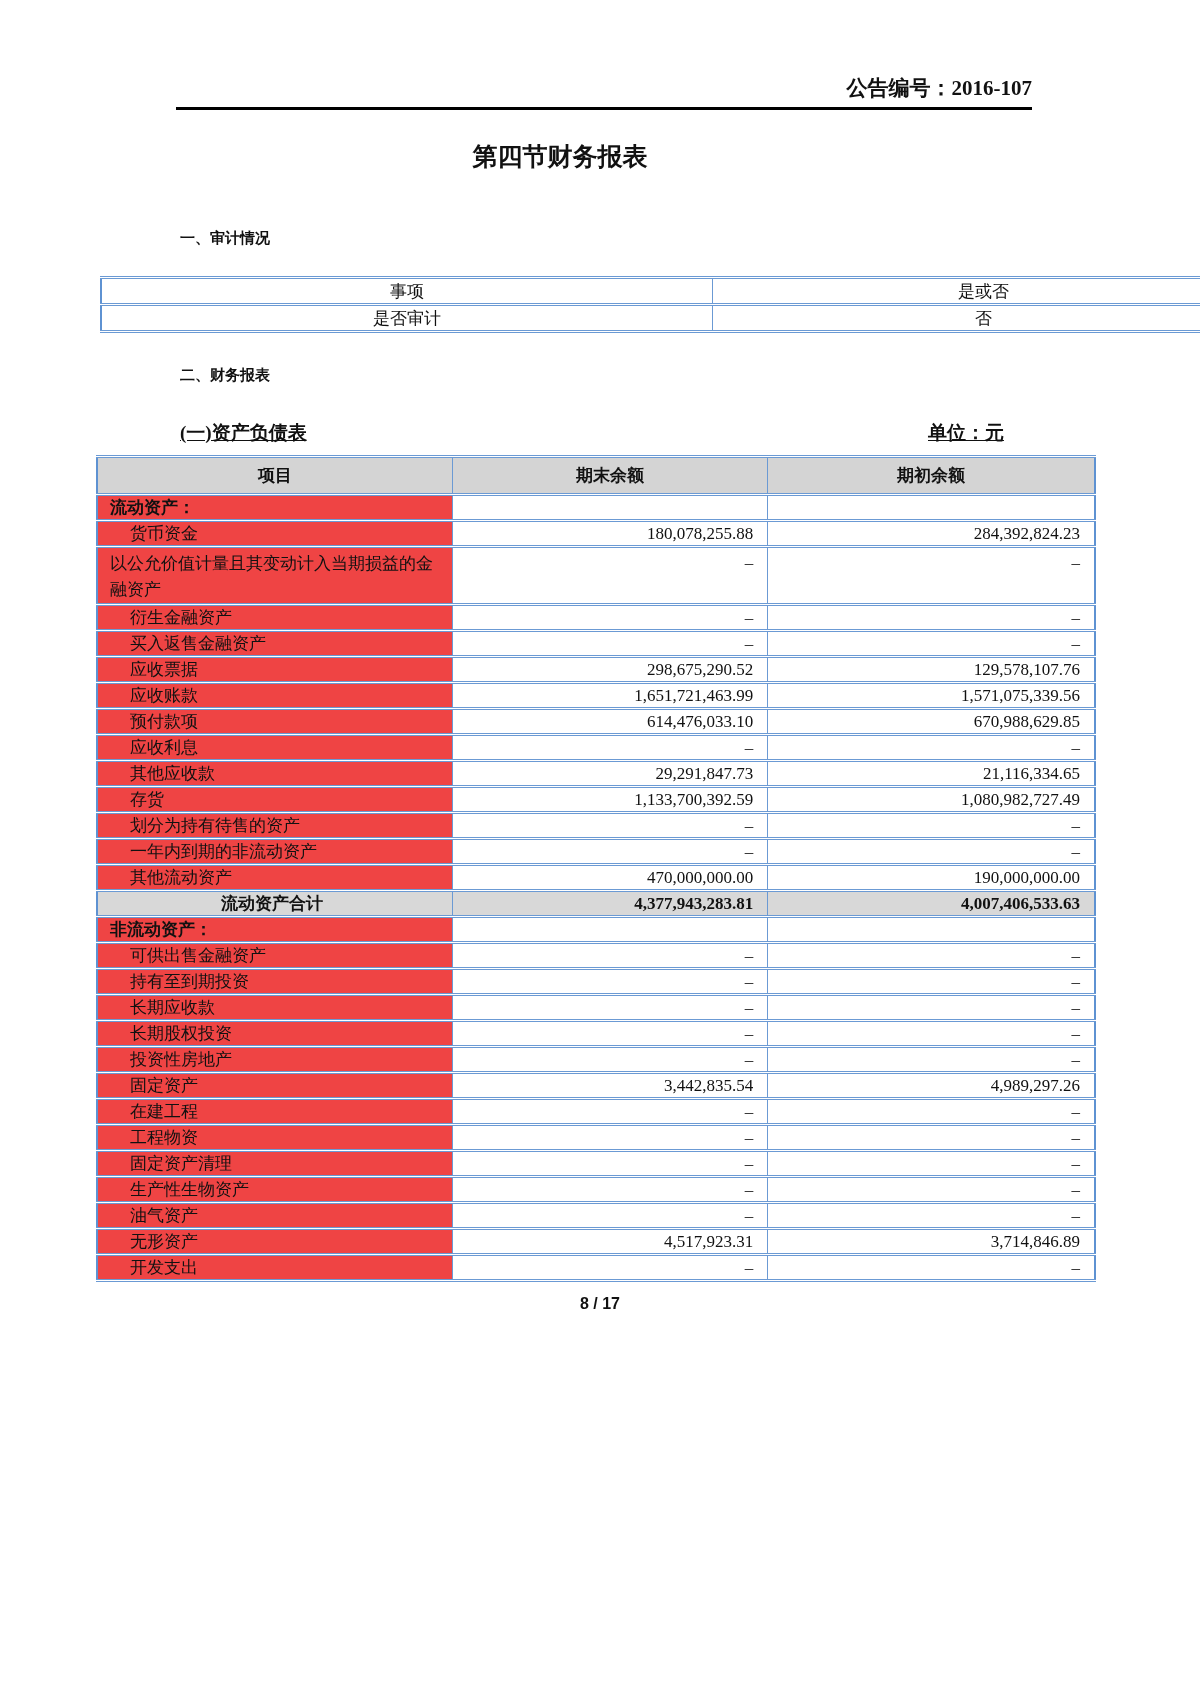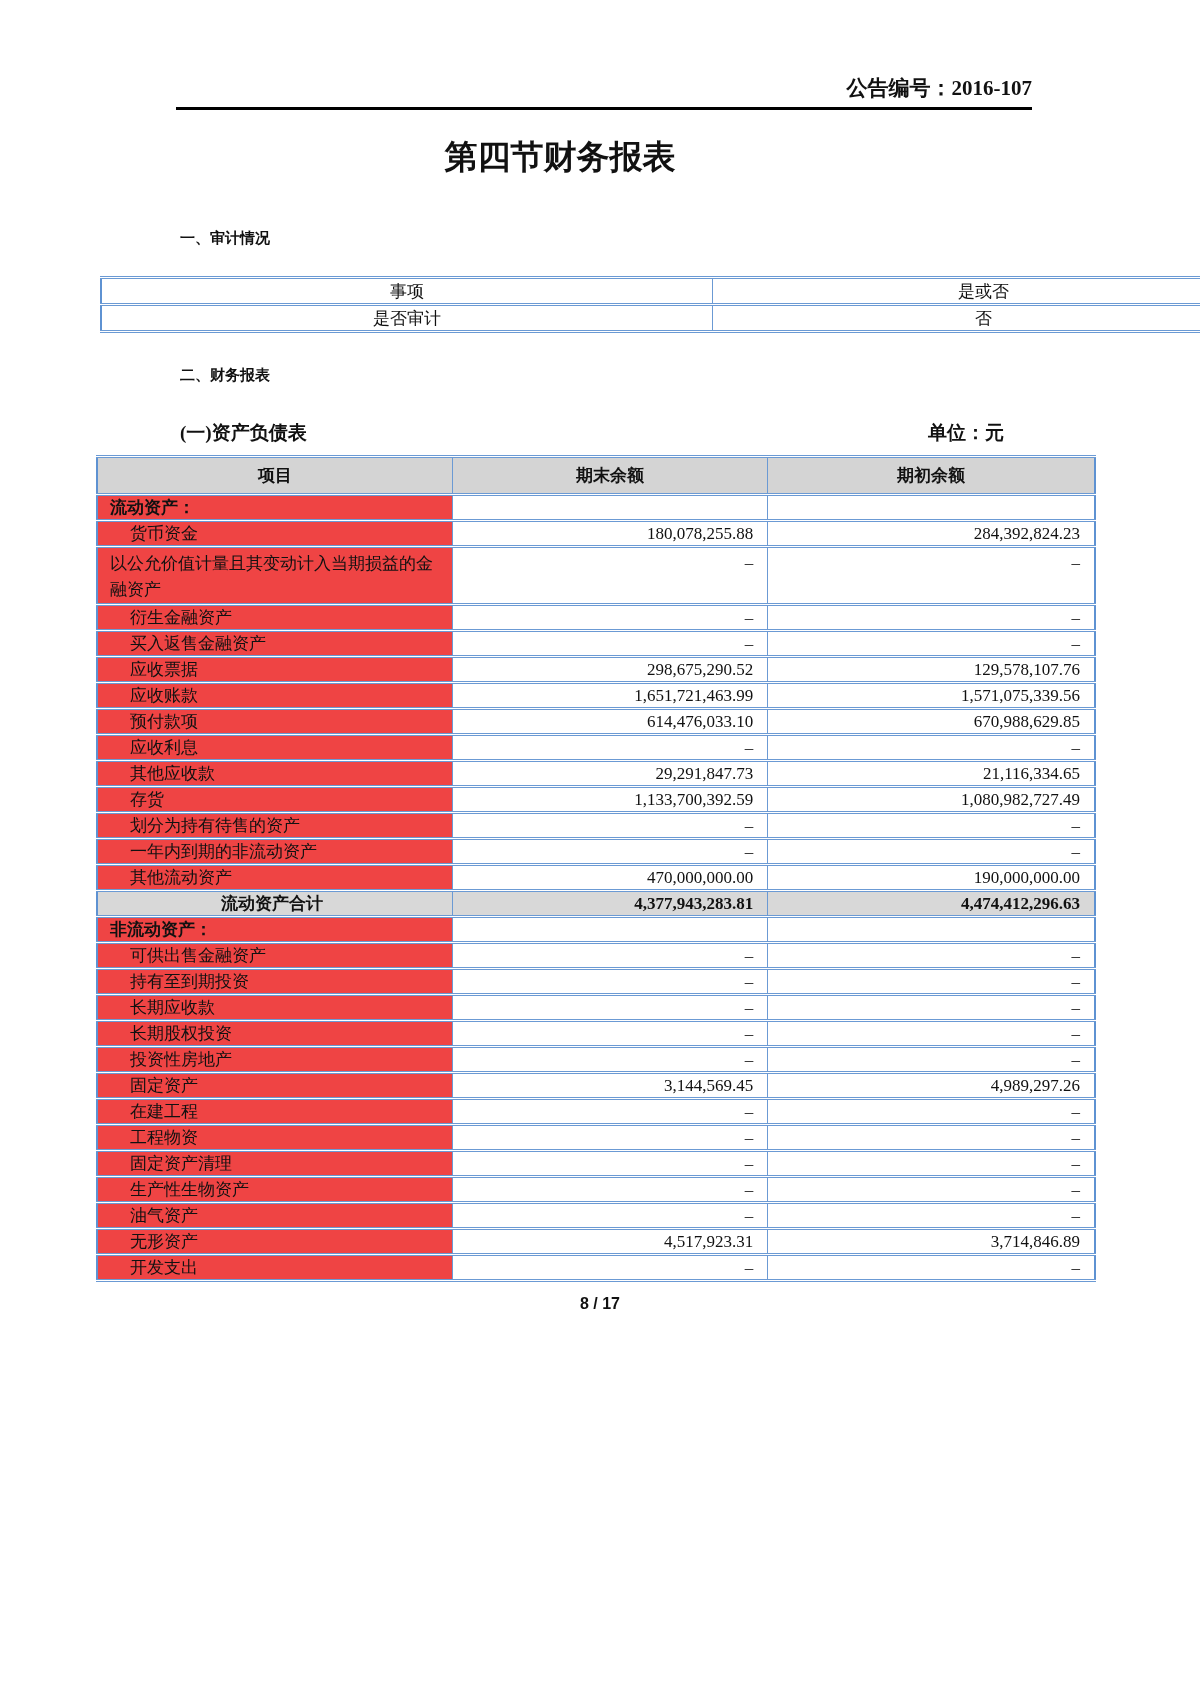--- a/index.html
+++ b/index.html
@@ -34,41 +34,42 @@
   .header-rule {
     margin-left: 176px;
     width: 856px;
     height: 0;
     border-top: 3px solid #000000;
     margin-top: 7px;
   }
   .doc-title {
     width: 1120px;
     text-align: center;
-    font-size: 33px;
+    font-size: 25px;
     font-weight: bold;
     line-height: 38px;
     margin-top: 28px;
   }
 
   
   .section-heading {
     margin-left: 180px;
     font-size: 15px;
     font-weight: bold;
     line-height: 24px;
   }
   .heading-audit   { margin-top: 50px; }
   .heading-fin     { margin-top: 30px; }
 
   .sub-row {
     margin-top: 34px;
     display: flex;
     justify-content: space-between;
     align-items: flex-end;
+    text-decoration: underline;
   }
   .sub-title {
     margin-left: 180px;
     font-size: 19px;
     font-weight: bold;
     line-height: 24px;
   }
   .unit-label {
     margin-right: 196px;
     font-size: 19px;
@@ -283,21 +284,21 @@
           <td class="val">–</td>
         </tr>
         <tr class="item">
           <td class="lbl">其他流动资产</td>
           <td class="val">470,000,000.00</td>
           <td class="val">190,000,000.00</td>
         </tr>
         <tr class="total">
           <td class="lbl">流动资产合计</td>
           <td class="val">4,377,943,283.81</td>
-          <td class="val">4,474,412,296.63</td>
+          <td class="val">4,007,406,533.63</td>
         </tr>
         <tr class="category">
           <td class="lbl">非流动资产：</td>
           <td class="val"></td>
           <td class="val"></td>
         </tr>
         <tr class="item">
           <td class="lbl">可供出售金融资产</td>
           <td class="val">–</td>
           <td class="val">–</td>
@@ -317,21 +318,21 @@
           <td class="val">–</td>
           <td class="val">–</td>
         </tr>
         <tr class="item">
           <td class="lbl">投资性房地产</td>
           <td class="val">–</td>
           <td class="val">–</td>
         </tr>
         <tr class="item">
           <td class="lbl">固定资产</td>
-          <td class="val">3,144,569.45</td>
+          <td class="val">3,442,835.54</td>
           <td class="val">4,989,297.26</td>
         </tr>
         <tr class="item">
           <td class="lbl">在建工程</td>
           <td class="val">–</td>
           <td class="val">–</td>
         </tr>
         <tr class="item">
           <td class="lbl">工程物资</td>
           <td class="val">–</td>

